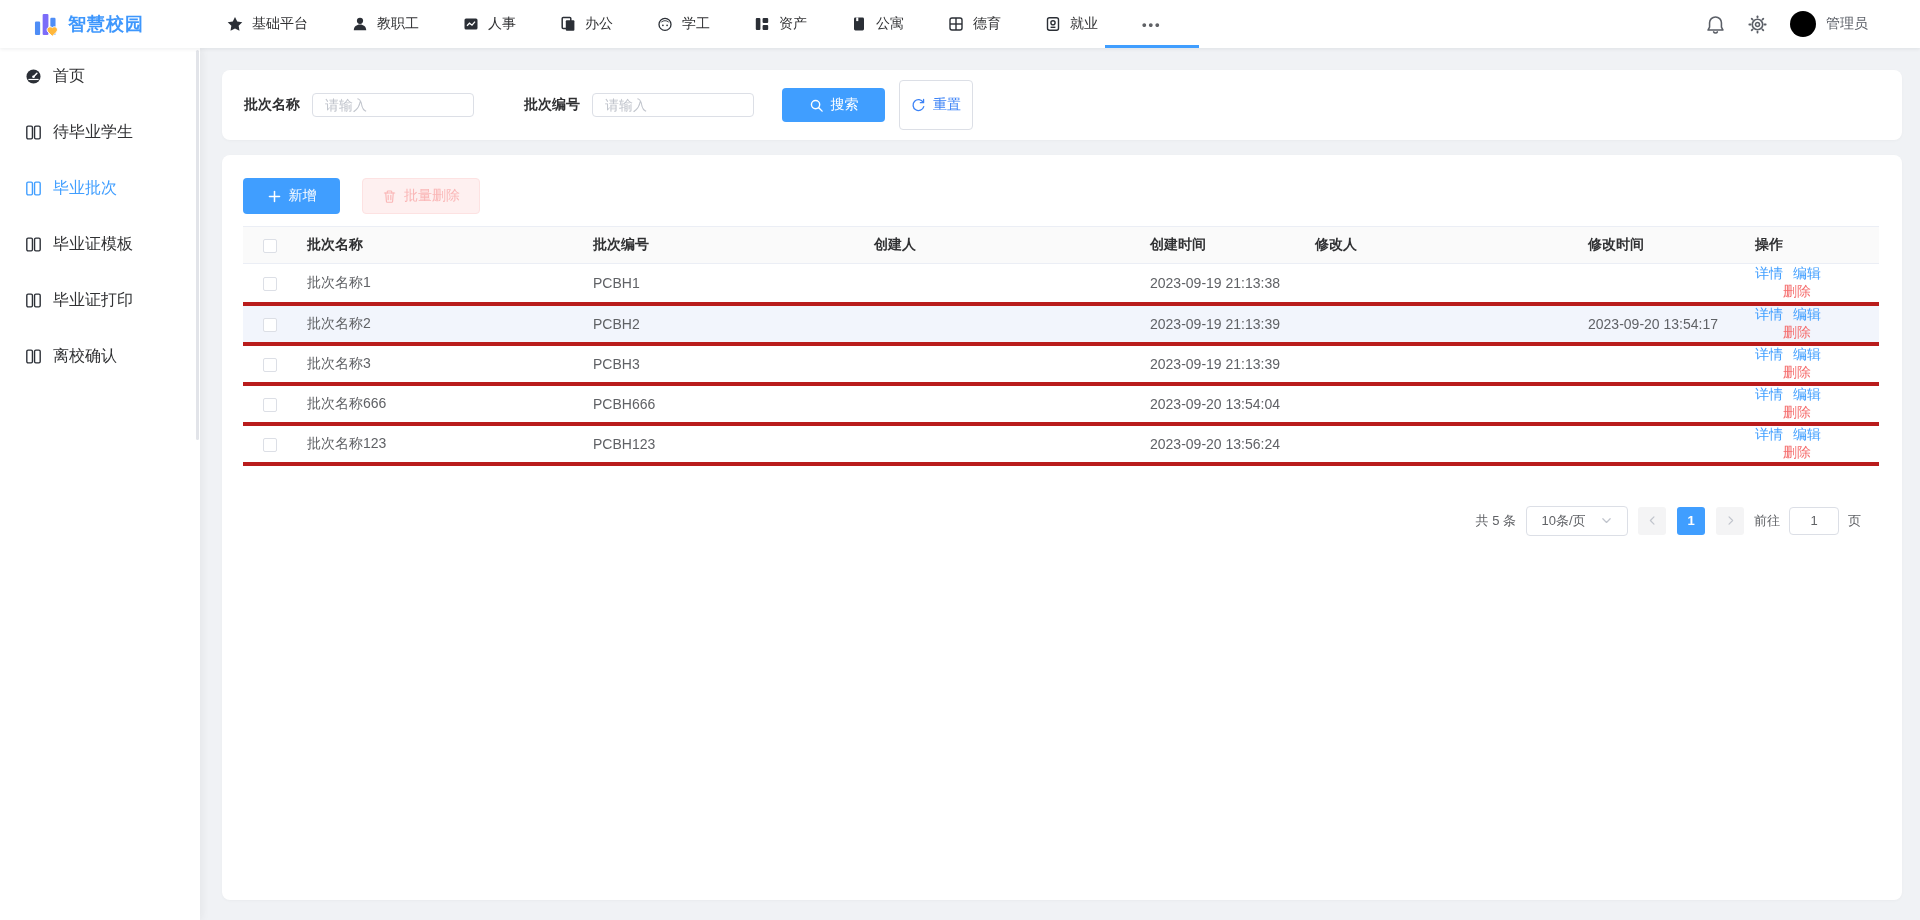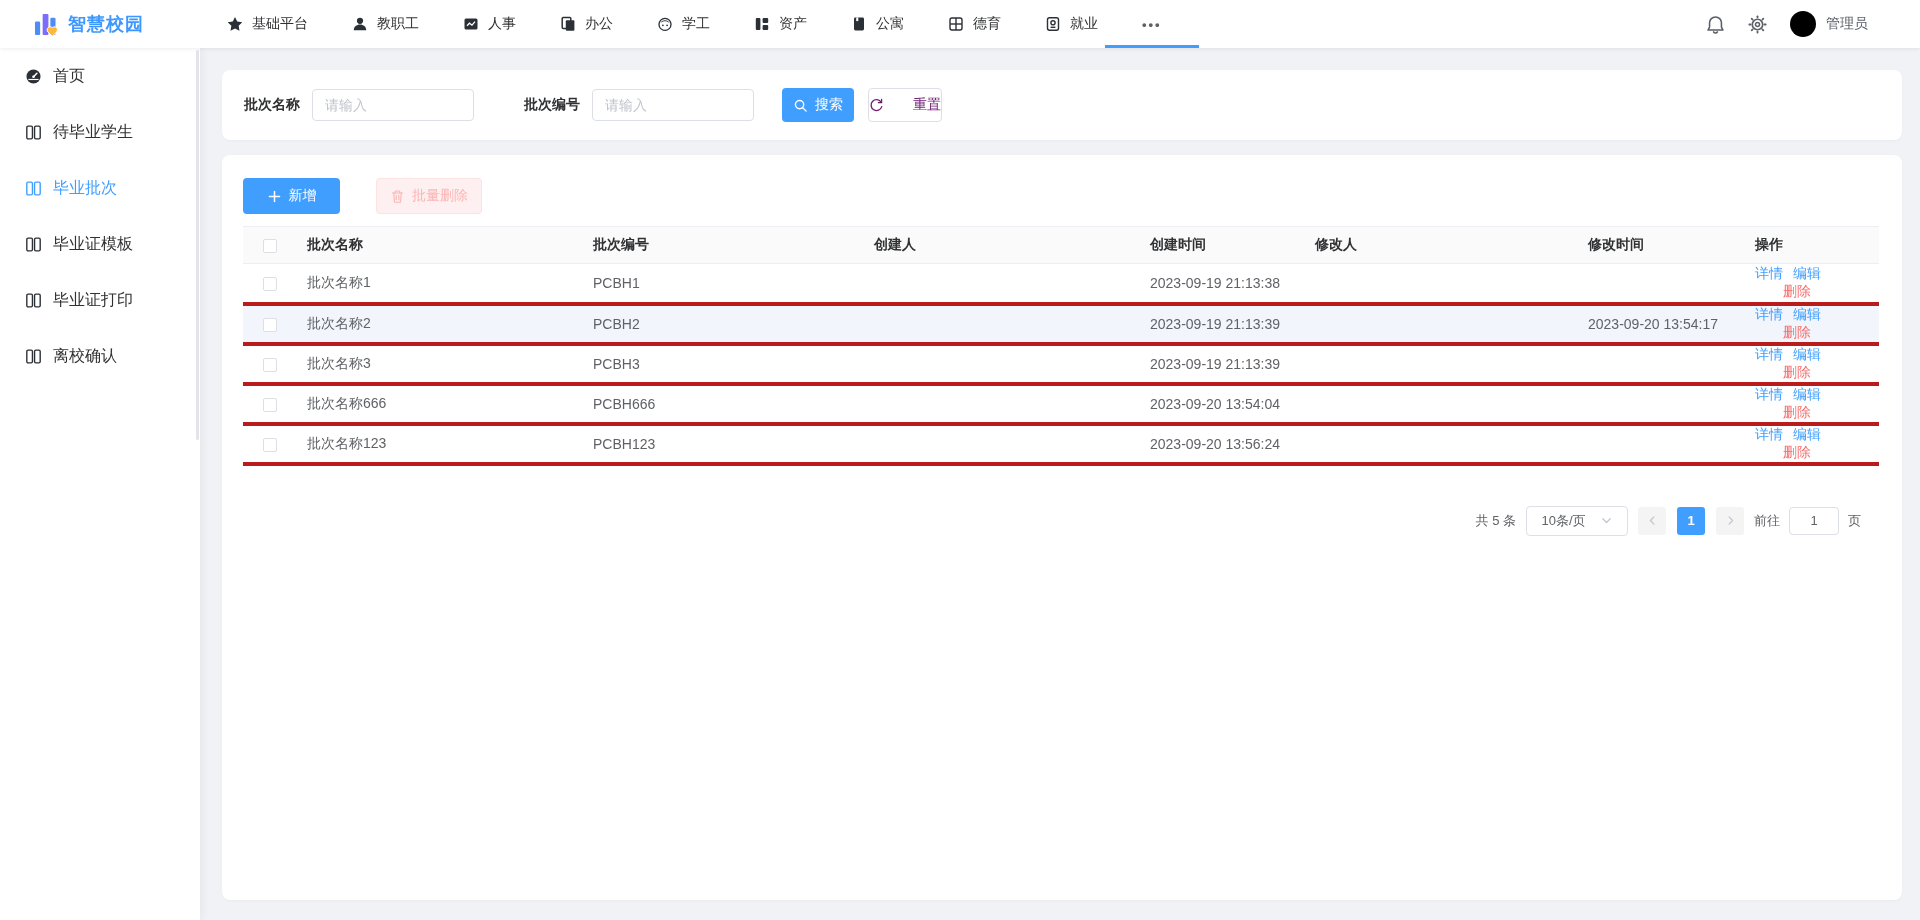--- a/index.html
+++ b/index.html
@@ -55,41 +55,41 @@
   
   .content { position: absolute; top: 48px; left: 200px; width: 1720px; padding: 22px 18px 0 22px; }
 
   .search-card {
     height: 70px; background: #fff; border-radius: 8px; display: flex; align-items: center;
     padding-left: 22px; box-shadow: 0 1px 3px rgba(0,0,0,.03);
   }
   .s-label { font-size: 14px; font-weight: bold; color: #303133; }
   .s-label.second { margin-left: 50px; }
   .s-input {
-    width: 162px; height: 32px; border: 1px solid #dcdfe6; border-radius: 4px;
+    width: 162px; height: 24px; border: 1px solid #dcdfe6; border-radius: 4px;
     margin-left: 12px; padding: 0 12px; font-size: 14px; color: #606266; outline: none;
     font-family: inherit;
   }
   .s-input::placeholder { color: #c0c4cc; }
   .btn {
     display: inline-flex; align-items: center; justify-content: center; gap: 7px;
     border-radius: 4px; font-size: 14px; cursor: pointer; border: 1px solid transparent;
     font-family: inherit; white-space: nowrap;
   }
   .btn .icn { width: 15px; height: 15px; }
-  .btn-search { width: 72px; height: 34px; background: #409eff; color: #fff; margin-left: 28px; }
-  .btn-reset  { width: 74px; height: 34px; background: #fff; border-color: #dcdfe6; color: #701a75; margin-left: 14px; justify-content: space-between; }
+  .btn-search { width: 103px; height: 34px; background: #409eff; color: #fff; margin-left: 28px; }
+  .btn-reset  { width: 74px; height: 50px; background: #fff; border-color: #dcdfe6; color: #3b82f6; margin-left: 14px; }
 
   .main-card {
     margin-top: 15px; height: 745px; background: #fff; border-radius: 8px;
     padding: 23px 23px 0 21px; box-shadow: 0 1px 3px rgba(0,0,0,.03);
   }
   .toolbar { display: flex; gap: 22px; }
   .btn-add { width: 97px; height: 36px; background: #409eff; color: #fff; }
-  .btn-batch-del { width: 106px; height: 36px; background: #fef0f0; border-color: #fde2e2; color: #fab6b6; cursor: not-allowed; margin-left: 14px; }
+  .btn-batch-del { width: 118px; height: 36px; background: #fef0f0; border-color: #fde2e2; color: #fab6b6; cursor: not-allowed; }
 
   table { width: 100%; border-collapse: collapse; table-layout: fixed; margin-top: 12px; border-top: 1px solid #ebeef5; }
   thead th {
     height: 37px; background: #fafafa; font-size: 14px; font-weight: bold; color: #303133;
     text-align: left; padding: 0 10px; border-bottom: 1px solid #ebeef5;
   }
   tbody td { height: 40px; font-size: 14px; color: #606266; padding: 0 10px; border-bottom: 4px solid #b91c1c; background: #fff; }
   tr.highlight td { background: #f2f5fc; }
   .cb-cell { padding-left: 20px !important; }
   .checkbox {

